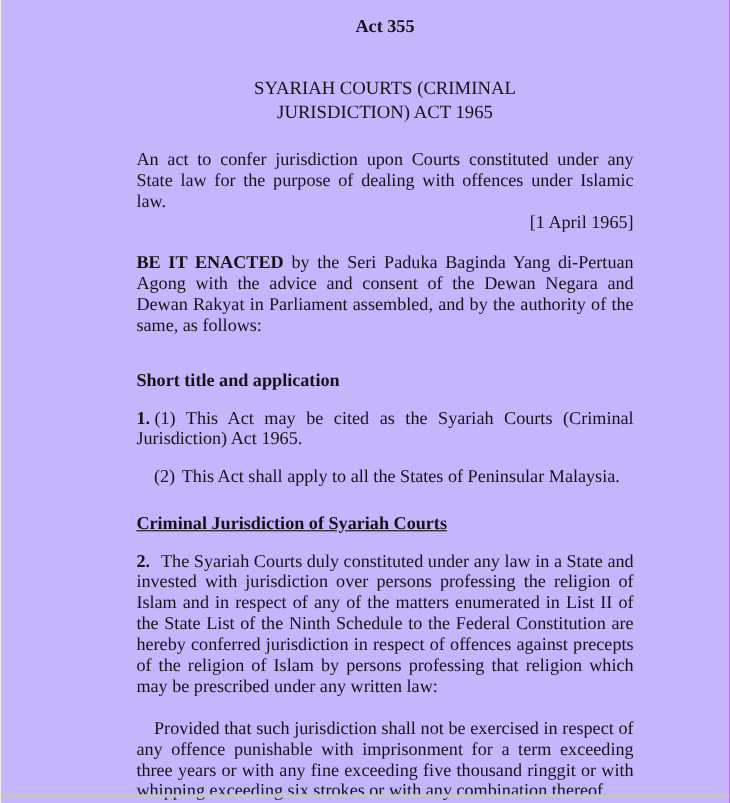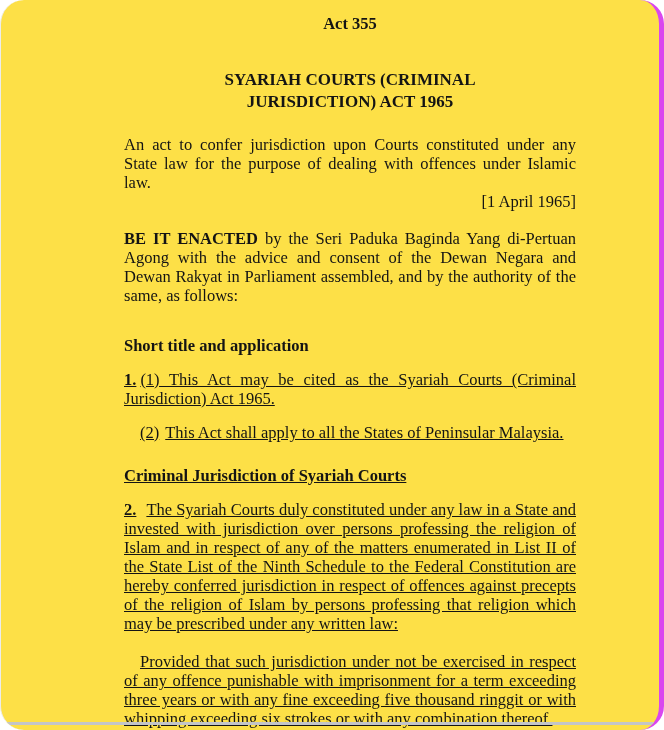--- a/index.html
+++ b/index.html
@@ -4,46 +4,45 @@
 <style>
   html, body {
     margin: 0;
     padding: 0;
     background: #ffffff;
   }
   .page {
     position: relative;
     width: 664px;
     height: 730px;
-    background: #fde047;
+    background: #c4b5fd;
     overflow: hidden;
     font-family: "Liberation Serif", "DejaVu Serif", serif;
     font-size: 16.5px;
     line-height: 19px;
     color: #141414;
     box-sizing: border-box;
     border-left: 1px solid #ececec;
-    border-right: 5px solid #d946ef;
-    border-radius: 24px;
+    border-right: 1px solid #d946ef;
   }
   .column {
     position: absolute;
     left: 123px;
     width: 452px;
     top: 0;
   }
   .act-number {
     margin-top: 14px;
     text-align: center;
     font-weight: bold;
   }
   .doc-title {
     margin-top: 36px;
     text-align: center;
-    font-weight: bold;
+    font-weight: normal;
     font-size: 17px;
     line-height: 22px;
   }
   .preamble {
     margin: 22px 0 0 0;
     text-align: justify;
   }
   .commencement {
     margin: 0;
     text-align: right;
@@ -55,21 +54,20 @@
     text-align: justify;
   }
   .section-heading {
     margin: 31px 0 0 0;
     font-size: 16.5px;
     font-weight: bold;
   }
   .para {
     margin: 15px 0 0 0;
     text-align: justify;
-    text-decoration: underline;
   }
   .para.single { text-align: left; }
   .indent { text-indent: 16px; }
   .marker { margin-right: 4px; }
   .marker-wide { margin-right: 10px; }
   .submarker { margin-right: 6px; }
   .head-gap { margin-top: 24px; text-decoration: underline; }
   .proviso { margin-top: 19px; }
   .bottom-rule {
     position: absolute;
@@ -111,18 +109,18 @@
     <p class="para single indent">
       <span class="submarker">(2)</span><span>This Act shall apply to all the States of Peninsular Malaysia.</span>
     </p>
 
     <h2 class="section-heading head-gap">Criminal Jurisdiction of Syariah Courts</h2>
 
     <p class="para">
       <span class="bold marker-wide">2.</span><span>The Syariah Courts duly constituted under any law in a State and invested with jurisdiction over persons professing the religion of Islam and in respect of any of the matters enumerated in List II of the State List of the Ninth Schedule to the Federal Constitution are hereby conferred jurisdiction in respect of offences against precepts of the religion of Islam by persons professing that religion which may be prescribed under any written law:</span>
     </p>
 
-    <p class="para indent proviso">Provided that such jurisdiction under not be exercised in respect of any offence punishable with imprisonment for a term exceeding three years or with any fine exceeding five thousand ringgit or with whipping exceeding six strokes or with any combination thereof.</p>
+    <p class="para indent proviso">Provided that such jurisdiction shall not be exercised in respect of any offence punishable with imprisonment for a term exceeding three years or with any fine exceeding five thousand ringgit or with whipping exceeding six strokes or with any combination thereof.</p>
 
   </div>
 
   <div class="bottom-rule"></div>
 </div>
 
 </body></html>

